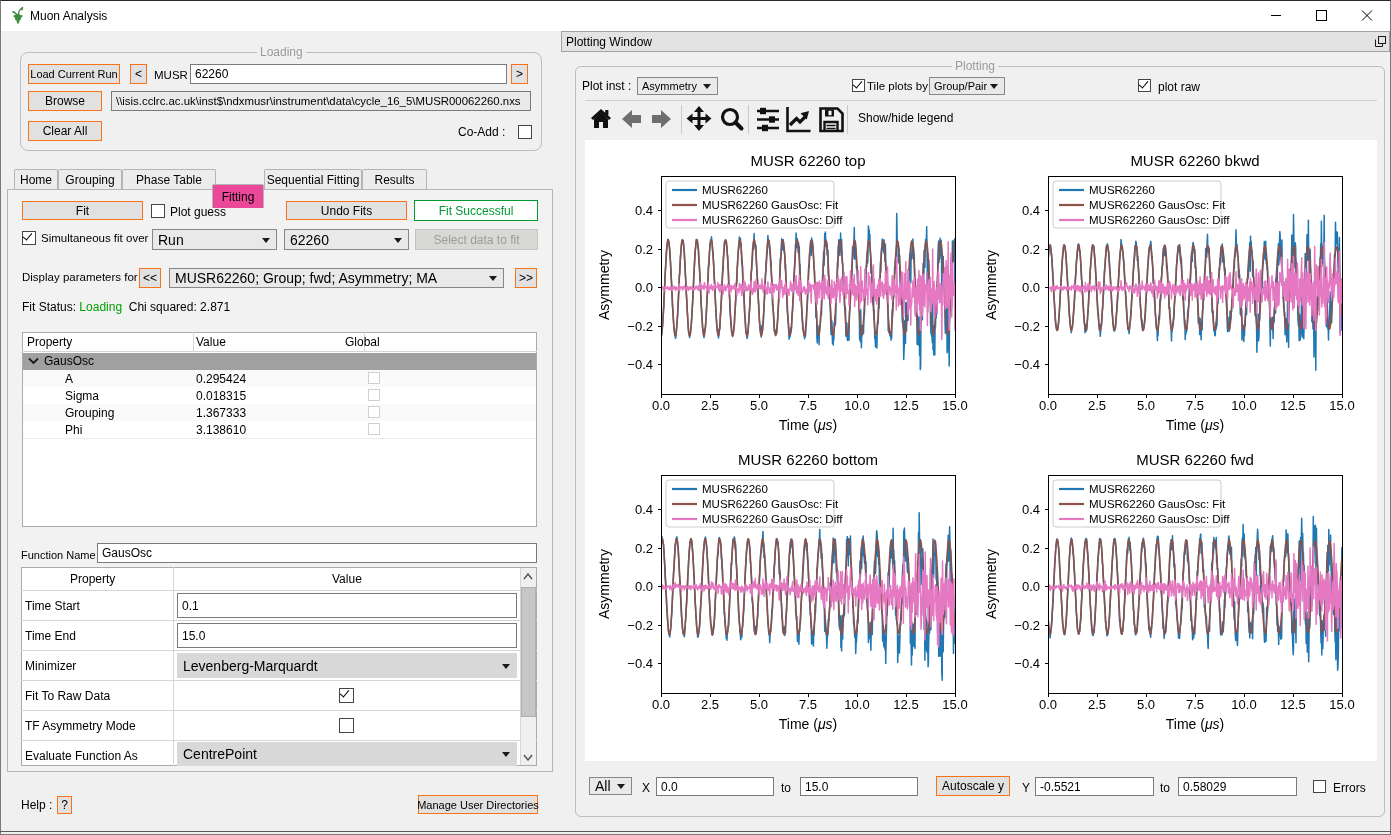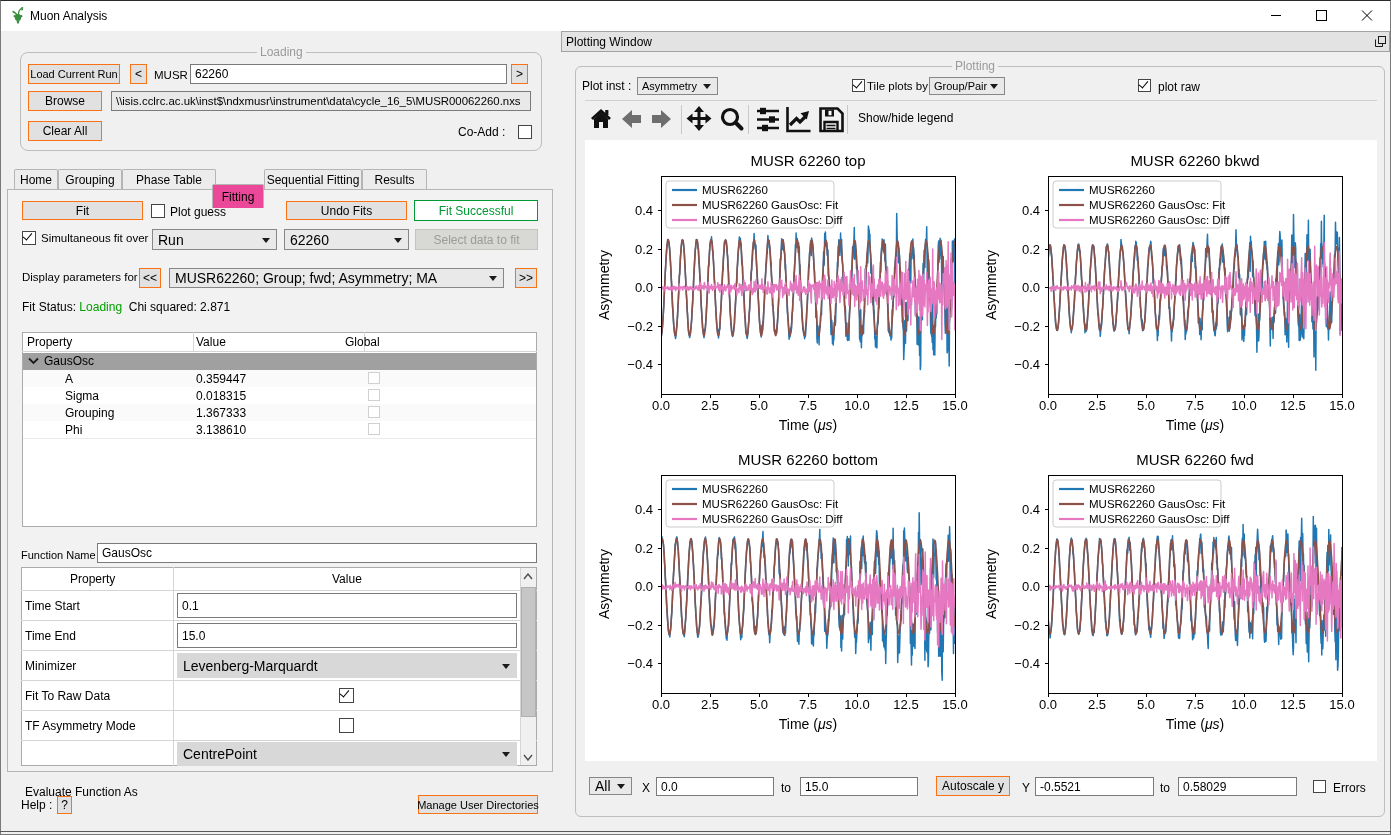--- a/index.html
+++ b/index.html
@@ -82,21 +82,21 @@
 <div class="lbl" style="left:27px;top:335px">Property</div>
 <div class="lbl" style="left:196px;top:335px">Value</div>
 <div class="lbl" style="left:345px;top:335px">Global</div>
 <div class="abs" style="left:23px;top:353px;width:513px;height:17px;background:#a0a0a0"></div>
 <svg class="abs" style="left:28px;top:357px" width="11" height="8" viewBox="0 0 11 8">
     <path d="M1 1.5 L5.5 6 L10 1.5" fill="none" stroke="#1a1a1a" stroke-width="1.8"></path>
   </svg>
 <div class="lbl" style="left:44px;top:354px">GausOsc</div>
 <div class="abs" style="left:23px;top:370px;width:513px;height:17px;background:#fafafa"></div>
 <div class="lbl" style="left:65px;top:372px">A</div>
-<div class="lbl" style="left:196px;top:372px">0.359447</div>
+<div class="lbl" style="left:196px;top:372px">0.295424</div>
 <div class="abs" style="left:368px;top:372px;width:12px;height:12px;background:#fff;border:1px solid #d0d0d0"></div>
 <div class="hdrline" style="left:23px;top:387px;width:513px;height:1px;background:#ebebeb"></div>
 <div class="abs" style="left:23px;top:387px;width:513px;height:17px;background:#ffffff"></div>
 <div class="lbl" style="left:65px;top:389px">Sigma</div>
 <div class="lbl" style="left:196px;top:389px">0.018315</div>
 <div class="abs" style="left:368px;top:389px;width:12px;height:12px;background:#fff;border:1px solid #d0d0d0"></div>
 <div class="hdrline" style="left:23px;top:404px;width:513px;height:1px;background:#ebebeb"></div>
 <div class="abs" style="left:23px;top:404px;width:513px;height:17px;background:#fafafa"></div>
 <div class="lbl" style="left:65px;top:406px">Grouping</div>
 <div class="lbl" style="left:196px;top:406px">1.367333</div>
@@ -118,21 +118,21 @@
 <div class="lbl" style="left:25px;top:599px">Time Start</div>
 <div class="hdrline" style="left:21px;top:650px;width:516px;height:1px"></div>
 <div class="lbl" style="left:25px;top:629px">Time End</div>
 <div class="hdrline" style="left:21px;top:680px;width:516px;height:1px"></div>
 <div class="lbl" style="left:25px;top:659px">Minimizer</div>
 <div class="hdrline" style="left:21px;top:710px;width:516px;height:1px"></div>
 <div class="lbl" style="left:25px;top:689px">Fit To Raw Data</div>
 <div class="hdrline" style="left:21px;top:740px;width:516px;height:1px"></div>
 <div class="lbl" style="left:25px;top:719px">TF Asymmetry Mode</div>
 
-<div class="lbl" style="left:25px;top:785px">Evaluate Function As</div>
+<div class="lbl" style="left:25px;top:749px">Evaluate Function As</div>
 <div class="inp" style="left:177px;top:593px;width:340px;height:25px">0.1</div>
 <div class="inp" style="left:177px;top:623px;width:340px;height:25px">15.0</div>
 <div class="combo" style="left:177px;top:653px;width:340px;height:25px;background:#d8d8d8;border-color:#d8d8d8">Levenberg-Marquardt</div>
 <div class="cb ck" style="left:339px;top:688px;width:15px;height:15px"></div>
 <div class="cb" style="left:339px;top:718px;width:15px;height:15px"></div>
 <div class="combo" style="left:177px;top:742px;width:340px;height:24px;background:#d8d8d8;border-color:#d8d8d8">CentrePoint</div>
 <div class="abs" style="left:520px;top:568px;width:16px;height:197px;background:#f0f0f0;border-left:1px solid #d5d5d5"></div>
 <svg class="abs" style="left:523px;top:573px" width="10" height="8" viewBox="0 0 10 8">
     <path d="M1 6 L5 1 L9 6" fill="none" stroke="#505050" stroke-width="1.4"></path>
   </svg>

